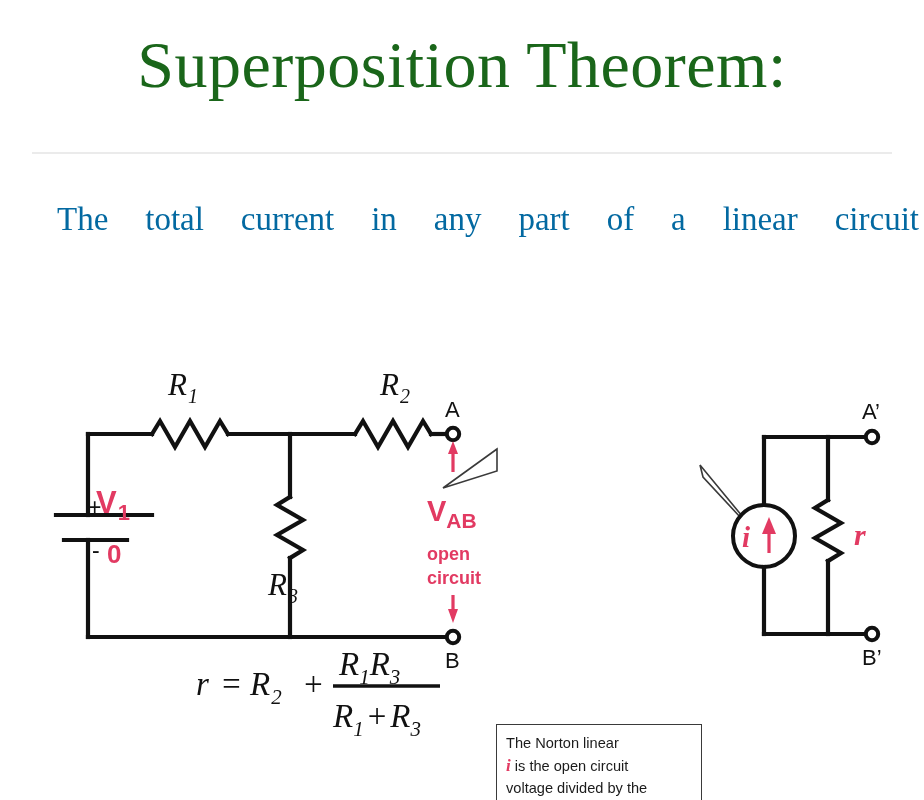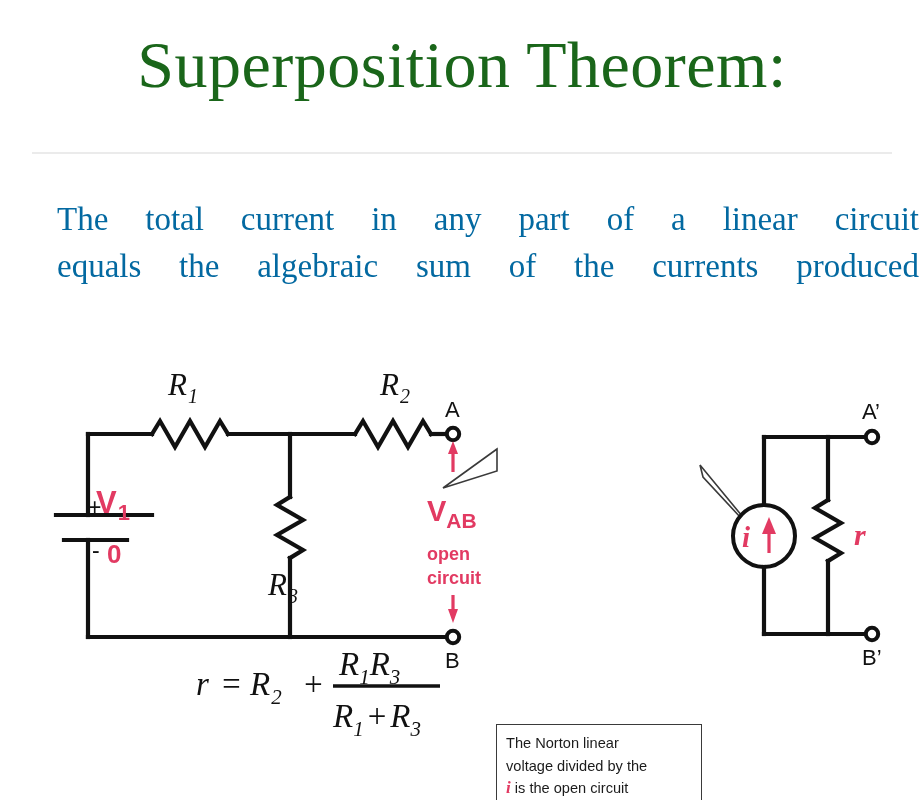--- a/index.html
+++ b/index.html
@@ -68,23 +68,20 @@
 <body>
 
 <div class="page">
 
   <div class="title">Superposition Theorem:</div>
   <div class="title-rule"></div>
 
   <div class="body-text">
     <div style="text-align:justify;text-align-last:justify;">
       <span>The total current in any part of a linear circuit</span>
-    </div>
-    <div style="text-align:justify;text-align-last:justify;">
-      <span>equals the algebraic sum of the currents produced</span>
     </div>
   </div>
 
   <div class="figure">
 
     <svg width="924" height="400" viewBox="0 0 924 400">
 
       <g>
 
         <path class="wire" d="M 88 79 L 152 79"></path>
@@ -193,23 +190,23 @@
         <text class="formula" x="333" y="372" font-size="33">
           <tspan>R</tspan><tspan font-size="21" dy="9" dx="0">1</tspan><tspan font-size="33" dy="-9" dx="4" font-style="normal">+</tspan><tspan font-size="33" dx="4">R</tspan><tspan font-size="21" dy="9" dx="0">3</tspan>
         </text>
       </g>
     </svg>
 
     <div class="callout" id="callout-norton-current">
       <div>
         <span>The Norton linear</span>
       </div>
-      <div>voltage divided by the</div>
       <div>
         <span class="redvar">i</span><span> is the open circuit</span>
       </div>
+      <div>voltage divided by the</div>
       <div>
         
       </div>
     </div>
 
   </div>
 </div>
 
 </body></html>

